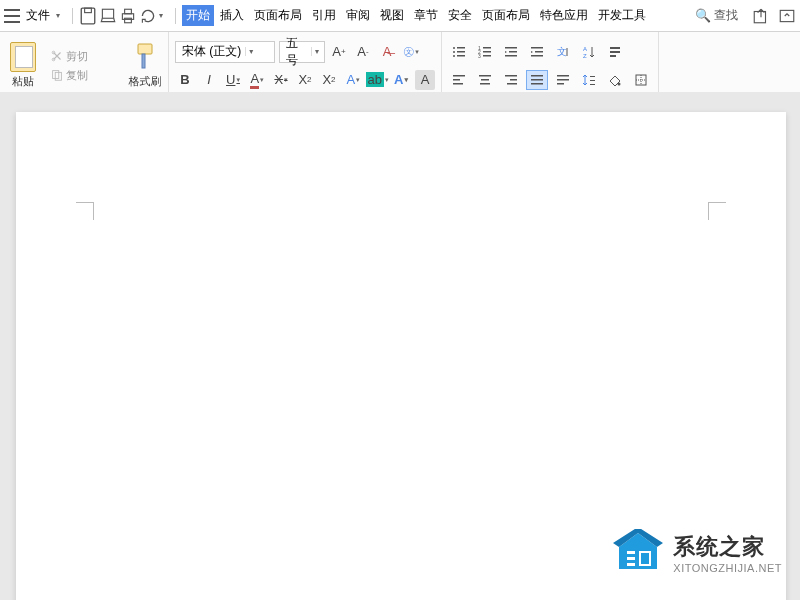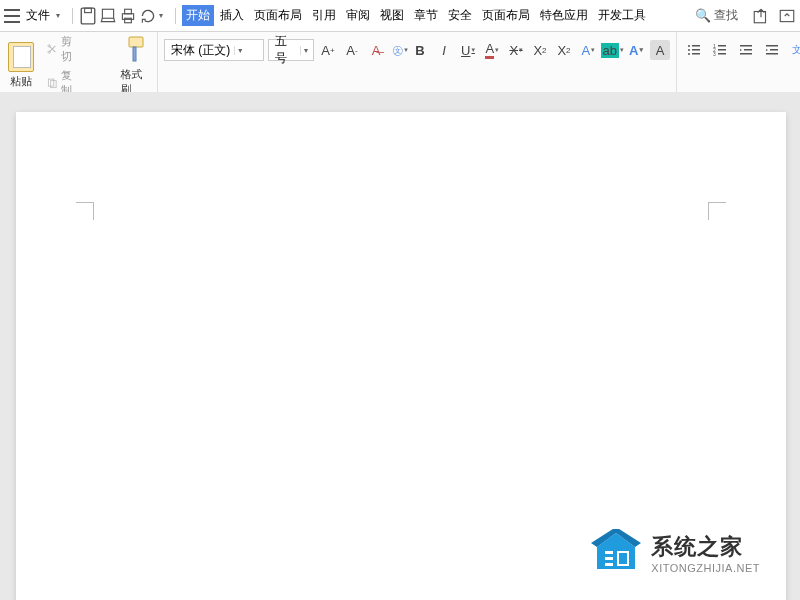--- a/index.html
+++ b/index.html
@@ -15,21 +15,21 @@
   .menubar .qicon { width: 18px; height: 18px; display: inline-flex; align-items: center; justify-content: center; color: #555; font-size: 13px; cursor: pointer; }
   .menubar .tab { padding: 2px 4px; cursor: pointer; }
   .menubar .tab.active { background: #4a86e8; color: #fff; }
   .menubar .spacer { flex: 1; }
   .menubar .search { display: flex; align-items: center; gap: 2px; color: #555; cursor: pointer; }
   .menubar .search .mag { font-size: 13px; }
   .menubar .right-icons { display: flex; gap: 8px; margin-left: 12px; }
 
   
   .ribbon { height: 68px; display: flex; border-bottom: 1px solid #d4d4d4; background: #fbfbfb; }
-  .group { border-right: 1px solid #e0e0e0; padding: 4px 6px; display: flex; flex-direction: row; justify-content: center; }
+  .group { border-right: 1px solid #e0e0e0; padding: 4px 6px; display: flex; flex-direction: column; justify-content: center; }
   .group-row { display: flex; align-items: center; gap: 4px; height: 28px; }
   
   
   .paste-btn { display: flex; flex-direction: column; align-items: center; width: 34px; cursor: pointer; }
   .paste-icon-box { width: 26px; height: 30px; background: #fde9b0; border: 1px solid #cba83f; border-radius: 2px; position: relative; }
   .paste-icon-box::after { content:""; position:absolute; top:3px; left:4px; width:16px; height:20px; background:#fff; border:1px solid #bbb; }
   .paste-label { font-size: 11px; margin-top: 2px; color: #333; }
   .clip-col { display: flex; flex-direction: column; gap: 4px; margin-left: 4px; }
   .clip-item { display: flex; align-items: center; gap: 2px; font-size: 11px; color: #999; cursor: pointer; }
   .clip-item svg { width: 14px; height: 14px; }
@@ -63,21 +63,21 @@
   .style-label { font-size: 11px; margin-top: 4px; }
 
   
   .doc-area { position: absolute; top: 92px; left: 0; right: 0; bottom: 0; background: #e8e8e8; overflow: hidden; }
   .page { position: absolute; top: 20px; left: 16px; width: 770px; height: 900px; background: #fff; box-shadow: 0 2px 6px rgba(0,0,0,0.15); }
   .margin-mark { position: absolute; width: 18px; height: 18px; }
   .margin-tl { top: 90px; left: 60px; border-left: 1px solid #bbb; border-bottom: 1px solid #bbb; transform: rotate(180deg); }
   .margin-tr { top: 90px; right: 60px; border-right: 1px solid #bbb; border-bottom: 1px solid #bbb; transform: rotate(180deg); }
   
   
-  .watermark { position: absolute; right: 40px; bottom: 24px; display: flex; align-items: center; gap: 10px; }
+  .watermark { position: absolute; right: 18px; bottom: 24px; display: flex; align-items: center; gap: 10px; }
   .wm-icon svg { width: 50px; height: 44px; }
   .wm-text { display: flex; flex-direction: column; }
   .wm-title { font-size: 22px; font-weight: bold; color: #333; letter-spacing: 1px; }
   .wm-sub { font-size: 11px; color: #888; letter-spacing: 0.5px; }
 </style>
 </head>
 <body>
 
 <div class="menubar">
   <div class="hamburger">

